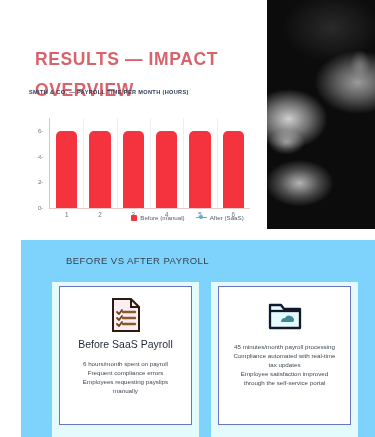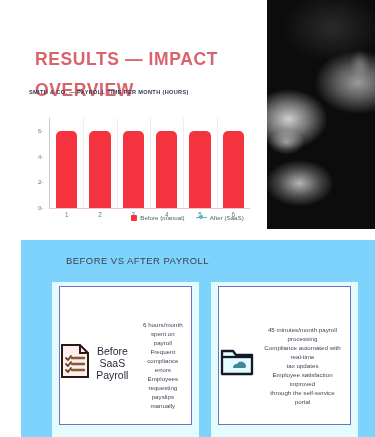--- a/index.html
+++ b/index.html
@@ -110,21 +110,21 @@
   }
   .card{
     flex:1;position:relative;
     background:#e3fbfd;
     padding:4px;
   }
   .card-inner{
     position:absolute;left:7px;right:7px;top:4px;bottom:12px;
     border:1.2px solid #6b74c4;
     background:#ffffff;
-    display:flex;flex-direction:row;align-items:center;
+    display:flex;flex-direction:column;align-items:center;
     padding-top:10px;
   }
   .card-icon{height:36px;display:flex;align-items:center;justify-content:center;}
   .card-title{
     margin-top:5px;font-size:10.5px;color:#1f2733;font-weight:400;
     text-align:center;
   }
   .card-body{
     margin-top:9px;padding:0 8px;
     font-size:6.2px;line-height:9px;color:#3f4653;text-align:center;

